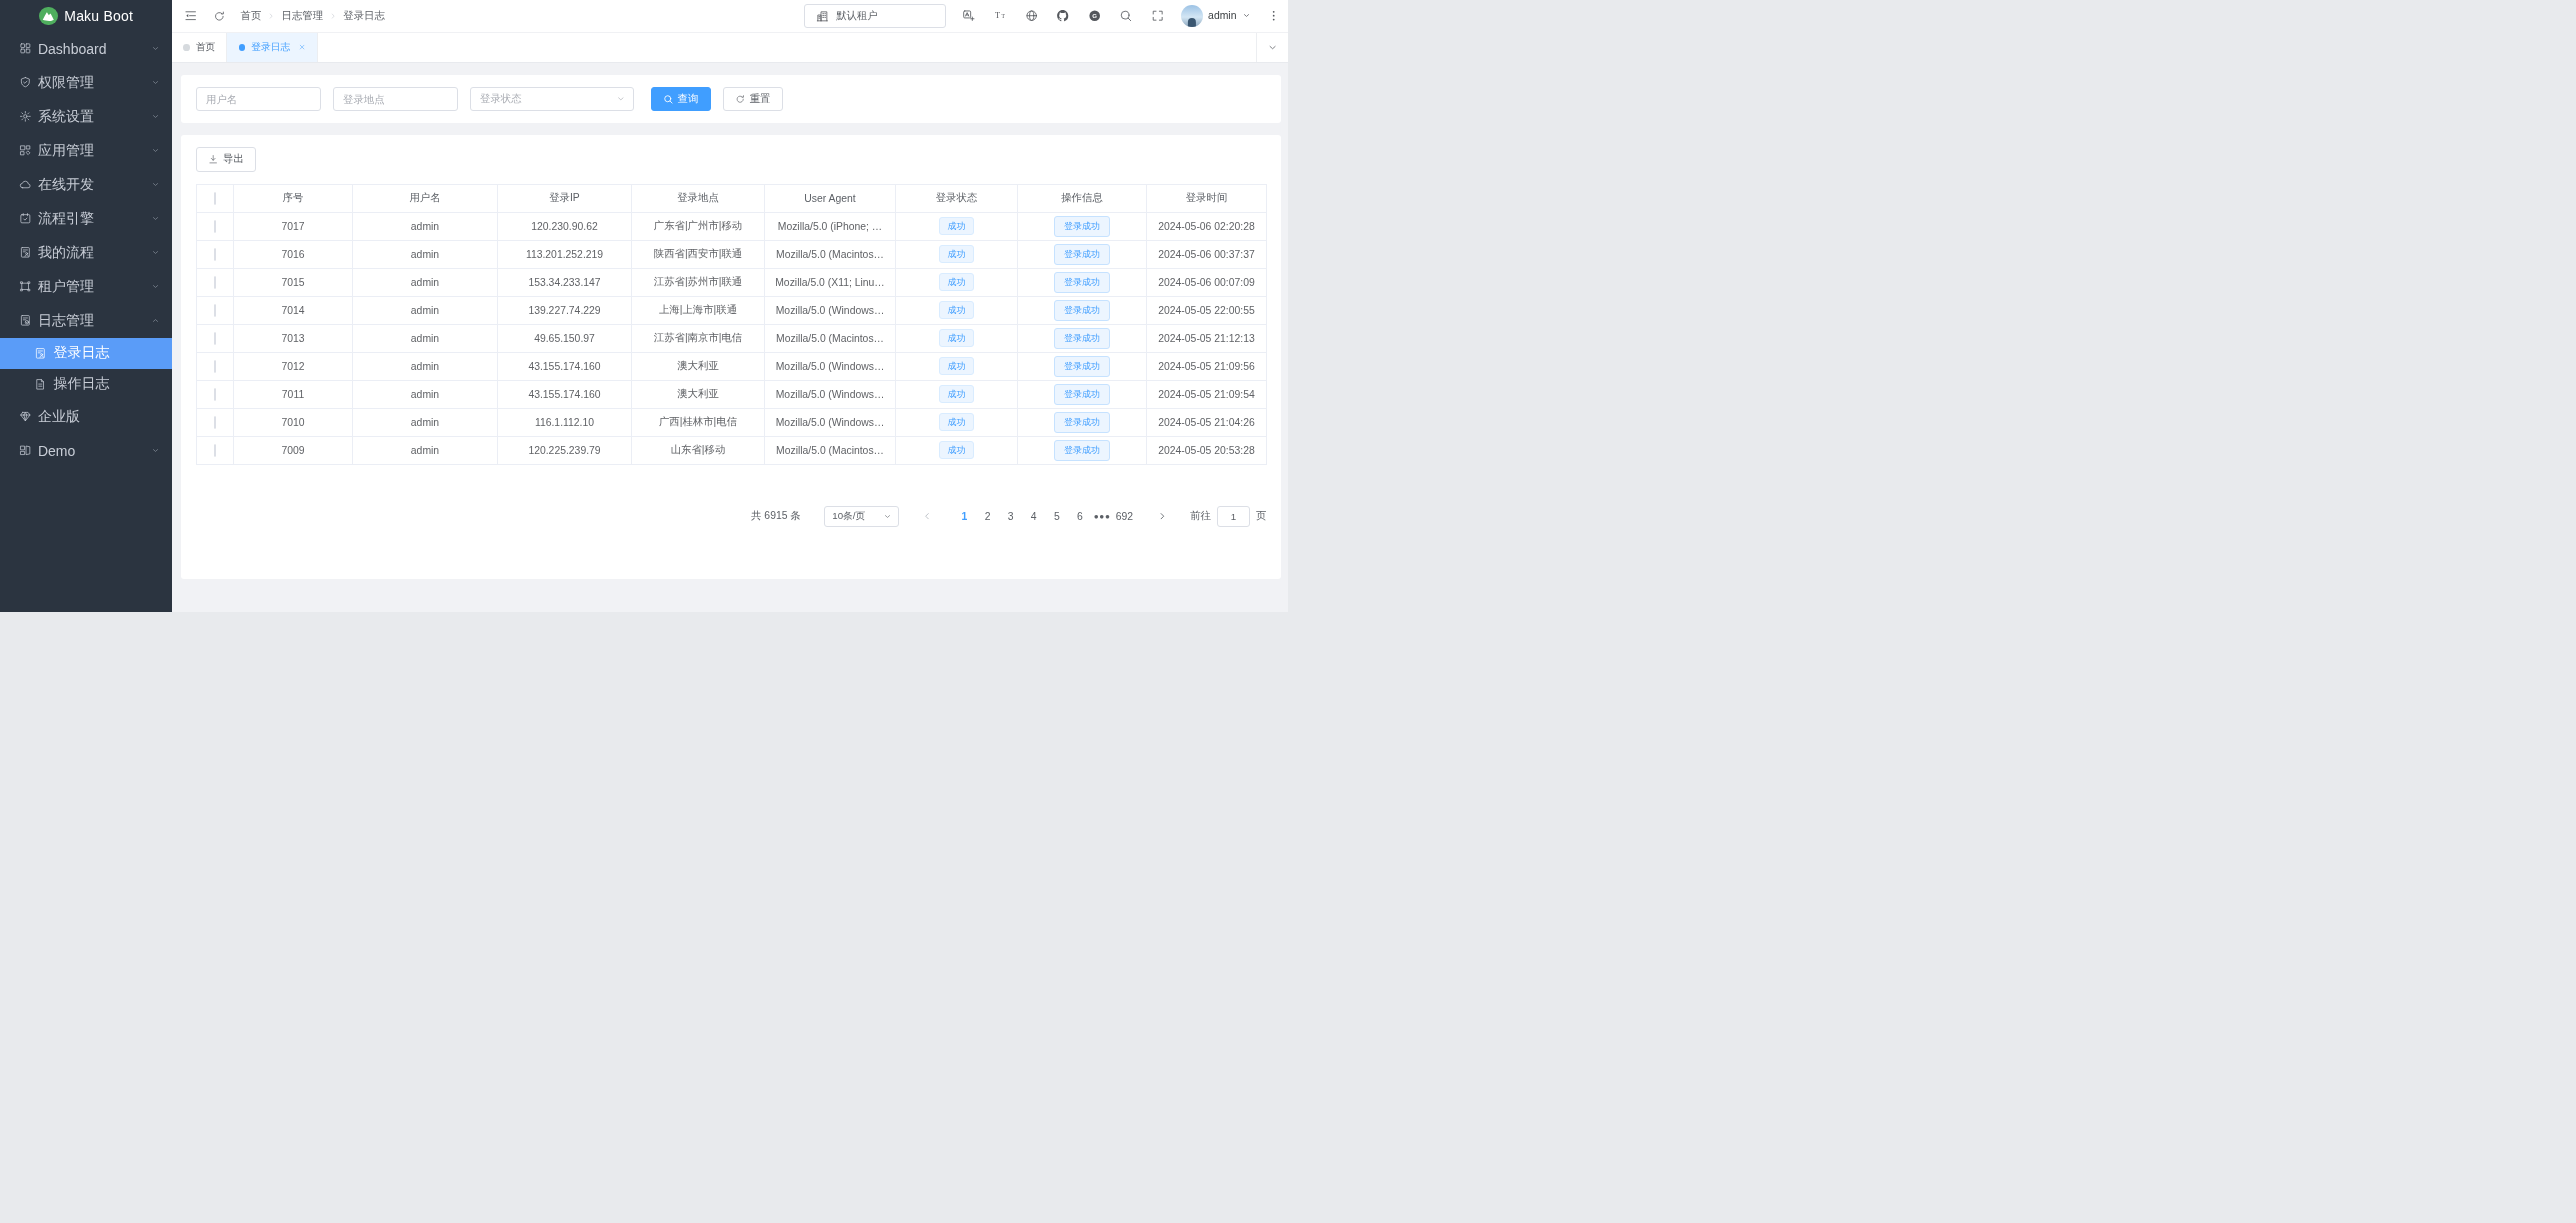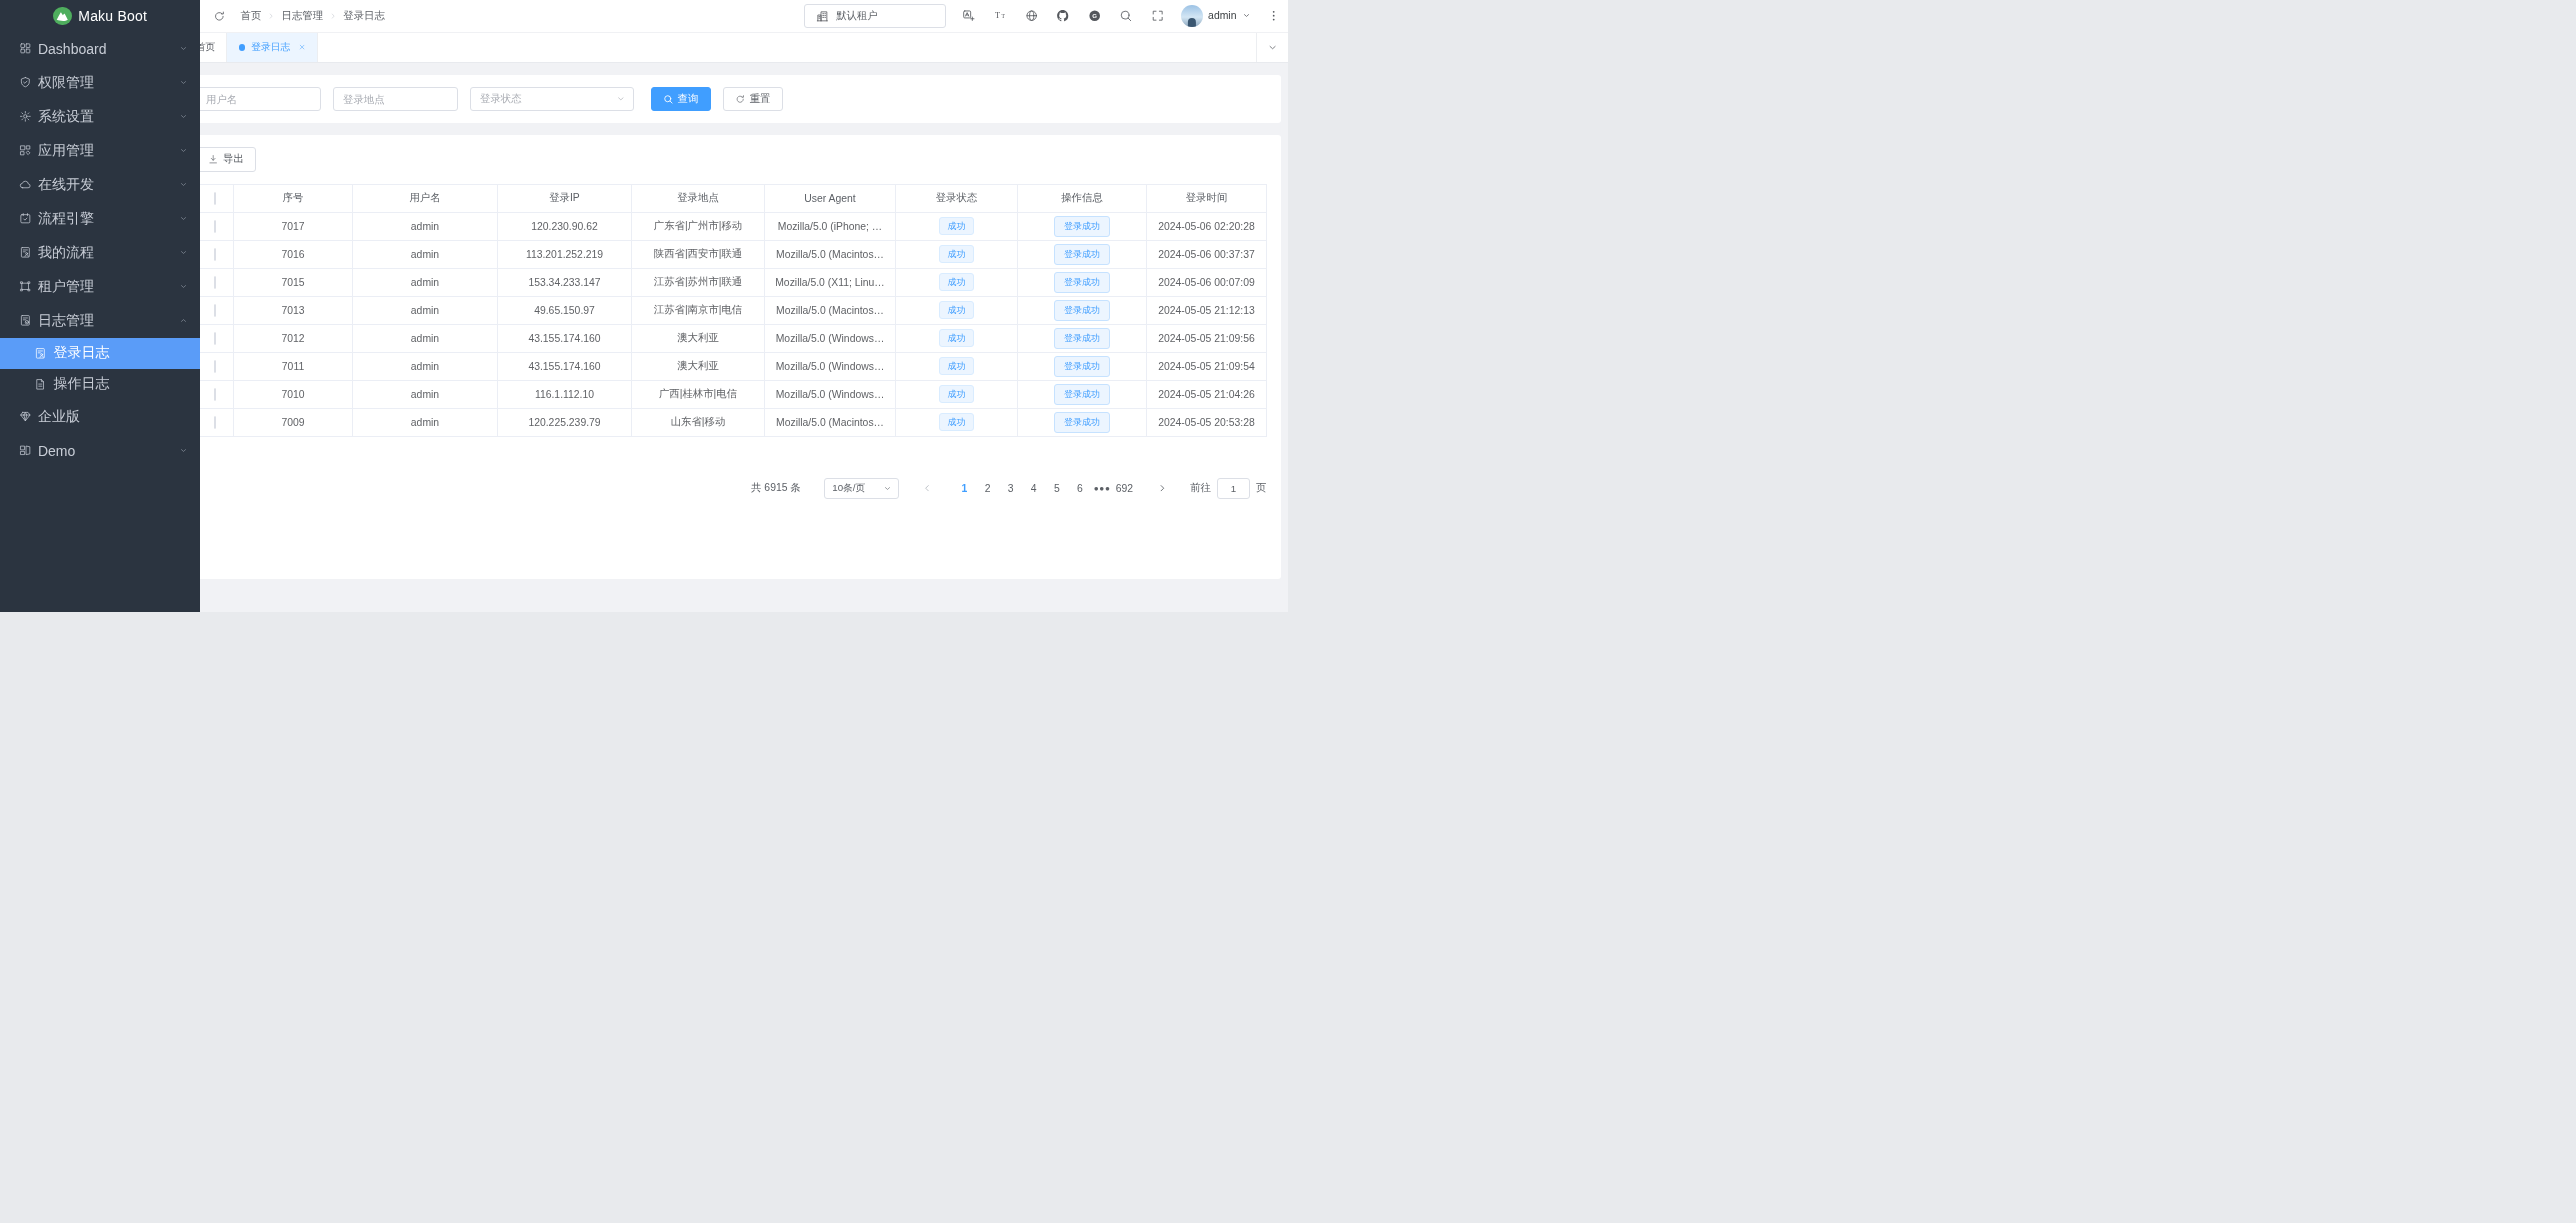--- a/index.html
+++ b/index.html
@@ -1,20 +1,20 @@
 <!DOCTYPE html>
 <html style="font-size:12px"><head>
 <meta charset="utf-8">
 <style>
   html,body{margin:0;padding:0;background:#e8eaed;}
   .app{position:relative;width:1288px;height:612px;overflow:hidden;background:#f1f2f5;
        font-family:"Liberation Sans","DejaVu Sans",sans-serif;color:#606266;font-size:10.4px;}
   svg{display:block;}
   
-  .sidebar{position:absolute;left:0;top:0;bottom:0;width:200px;background:#2b3440;z-index:5;}
+  .sidebar{position:absolute;left:0;top:0;bottom:0;width:172px;background:#2b3440;z-index:5;}
   .logo{height:28px;display:flex;align-items:center;justify-content:center;gap:6.7px;padding-top:2.2px;}
   .logo-badge{width:18.6px;height:18.6px;border-radius:50%;background:#4fae5e;display:flex;align-items:center;justify-content:center;flex:none;}
   .logo-text{color:#fff;font-size:14px;font-weight:500;letter-spacing:0.2px;}
   .menu{margin-top:1.5px;}
   .menu-item{height:34px;display:flex;align-items:center;padding:0 12px 0 18.6px;color:#c8cdd6;cursor:pointer;}
   .menu-item.sub{height:31px;padding-left:34px;}
   .menu-item.active{background:#5a9cf8;color:#fff;}
   .mi-icon{width:12.7px;height:12.7px;margin-right:6.7px;display:flex;align-items:center;justify-content:center;color:inherit;flex:none;}
   .mi-label{flex:1;font-size:14px;}
   .mi-chevron{color:#97a0ab;display:flex;}
@@ -501,20 +501,31 @@
               <td>admin</td>
               <td>153.34.233.147</td>
               <td>江苏省|苏州市|联通</td>
               <td>Mozilla/5.0 (X11; Linu…</td>
               <td><span class="tag">成功</span></td>
               <td><span class="op-btn">登录成功</span></td>
               <td>2024-05-06 00:07:09</td>
             </tr>
             <tr>
               <td><span class="cb"></span></td>
+              <td>7014</td>
+              <td>admin</td>
+              <td>139.227.74.229</td>
+              <td>上海|上海市|联通</td>
+              <td>Mozilla/5.0 (Windows…</td>
+              <td><span class="tag">成功</span></td>
+              <td><span class="op-btn">登录成功</span></td>
+              <td>2024-05-05 22:00:55</td>
+            </tr>
+            <tr>
+              <td><span class="cb"></span></td>
               <td>7013</td>
               <td>admin</td>
               <td>49.65.150.97</td>
               <td>江苏省|南京市|电信</td>
               <td>Mozilla/5.0 (Macintos…</td>
               <td><span class="tag">成功</span></td>
               <td><span class="op-btn">登录成功</span></td>
               <td>2024-05-05 21:12:13</td>
             </tr>
             <tr>

